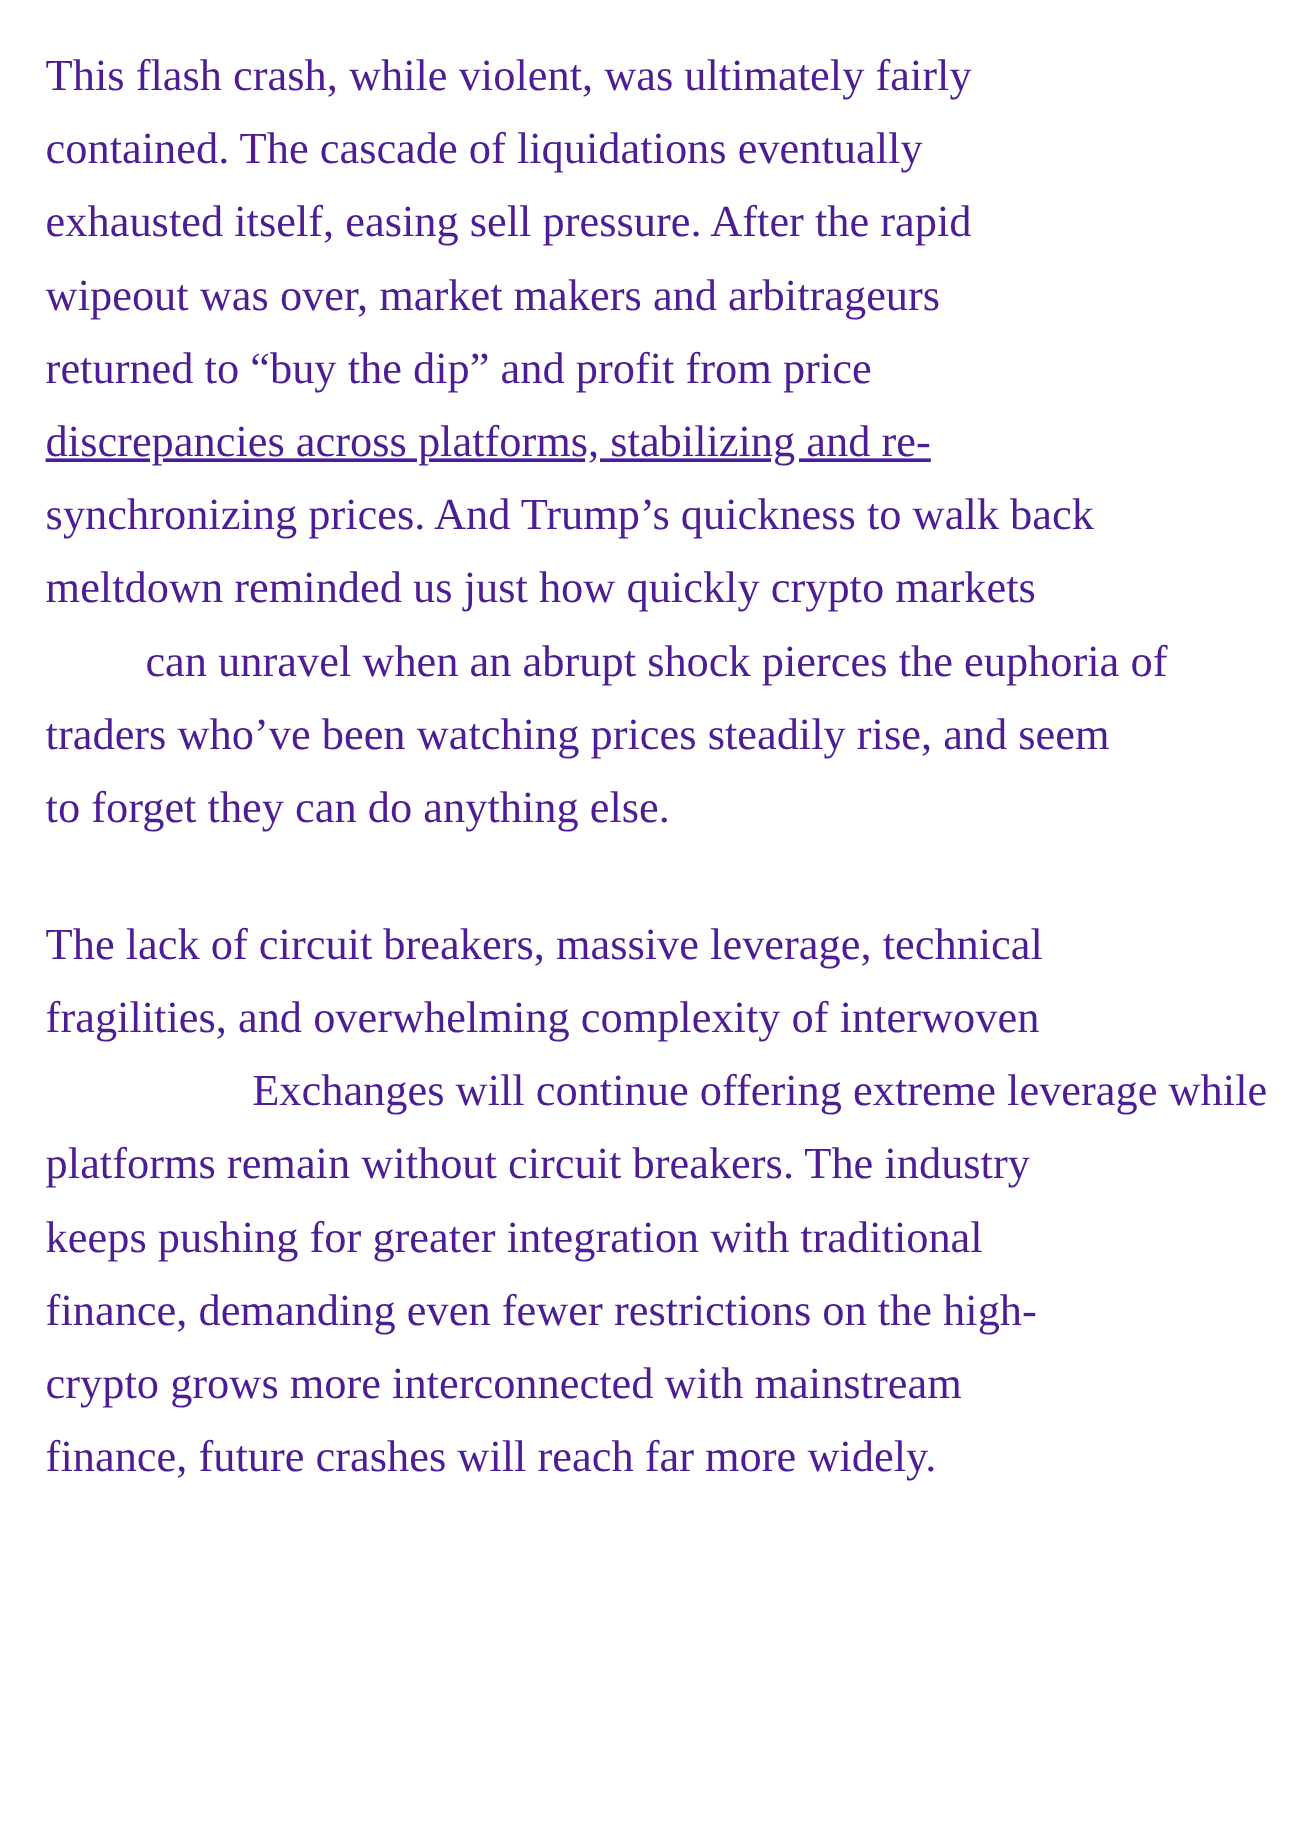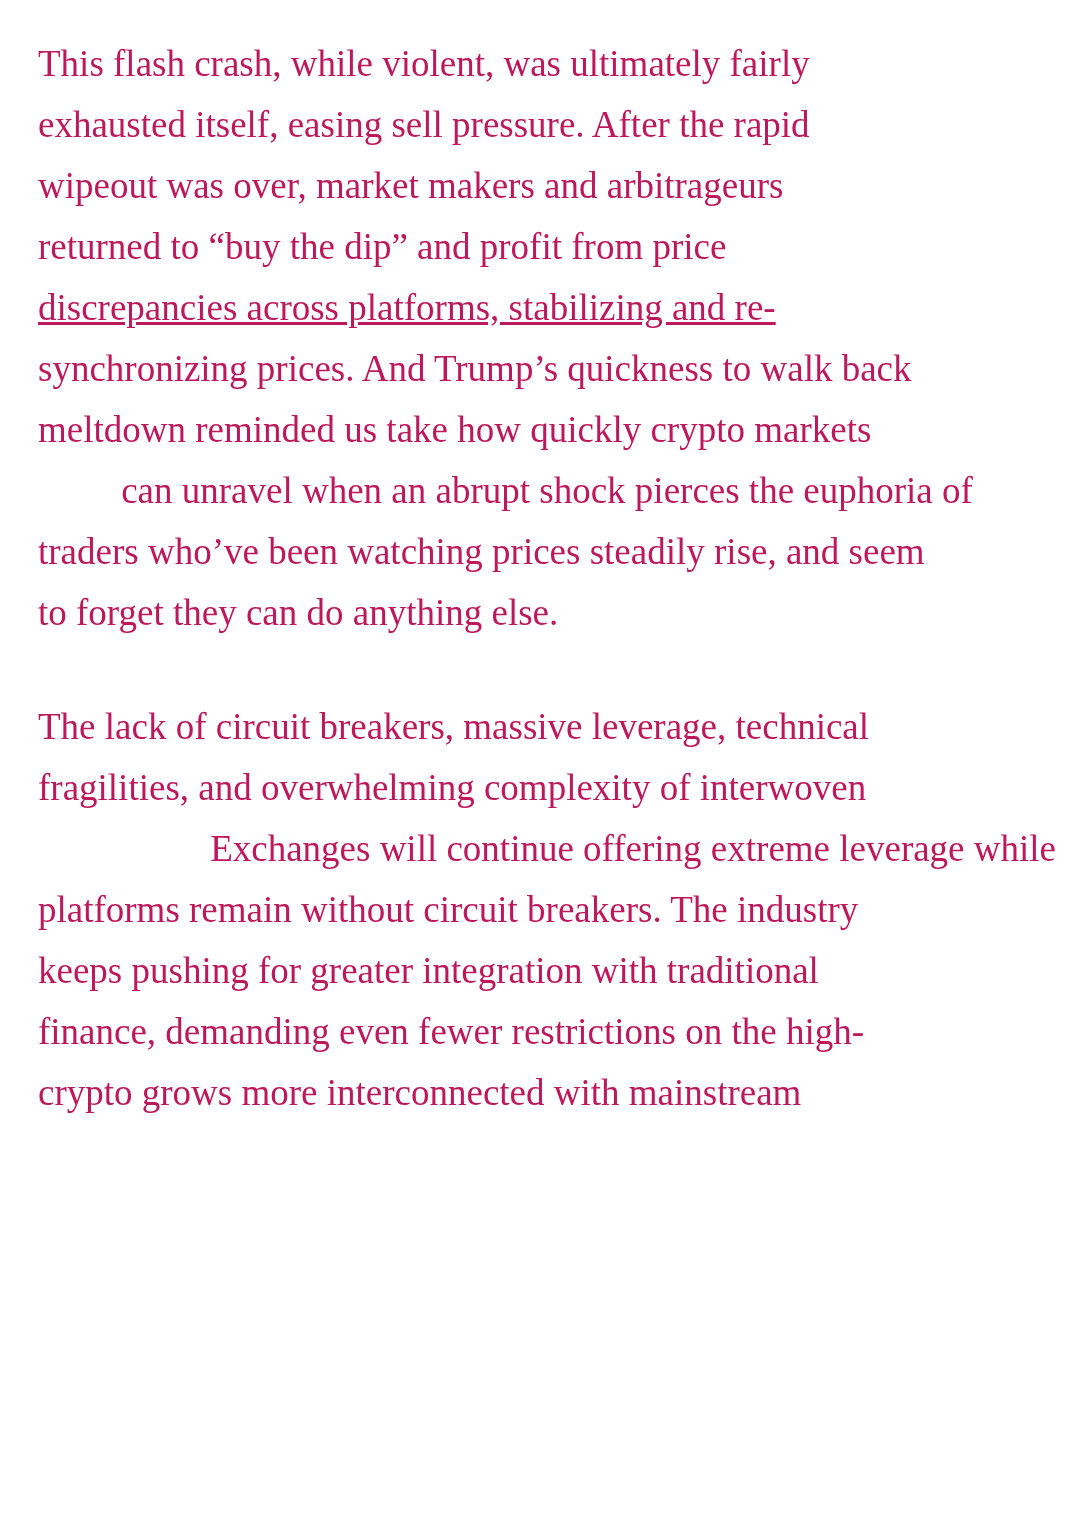--- a/index.html
+++ b/index.html
@@ -28,35 +28,37 @@
   .article p:last-child {
     margin-bottom: 0;
   }
   .ln {
     white-space: nowrap;
   }
 </style>
 </head>
 <body style="background: rgb(255, 255, 255);">
 
-<div class="article" style="color: #be185d;">
+<div class="article" style="color: #4c1d95;">
   <p>
     <span class="ln" style="display: block;">This flash crash, while violent, was ultimately fairly</span>
+    <span class="ln" style="display: block;">contained. The cascade of liquidations eventually</span>
     <span class="ln" style="display: block;">exhausted itself, easing sell pressure. After the rapid</span>
     <span class="ln" style="display: block;">wipeout was over, market makers and arbitrageurs</span>
     <span class="ln" style="display: block;">returned to “buy the dip” and profit from price</span>
     <span class="ln" style="display: block; text-decoration: underline;">discrepancies across platforms, stabilizing and re-</span>
     <span class="ln" style="display: block;">synchronizing prices. And Trump’s quickness to walk back</span>
-    <span class="ln" style="display: block;">meltdown reminded us take how quickly crypto markets</span>
+    <span class="ln" style="display: block;">meltdown reminded us just how quickly crypto markets</span>
     <span class="ln" style="display: block; text-align: center;">can unravel when an abrupt shock pierces the euphoria of</span>
     <span class="ln" style="display: block;">traders who’ve been watching prices steadily rise, and seem</span>
     <span class="ln" style="display: block;">to forget they can do anything else.</span>
   </p>
   <p>
     <span class="ln" style="display: block;">The lack of circuit breakers, massive leverage, technical</span>
     <span class="ln" style="display: block;">fragilities, and overwhelming complexity of interwoven</span>
     <span class="ln" style="display: block; text-align: right;">Exchanges will continue offering extreme leverage while</span>
     <span class="ln" style="display: block;">platforms remain without circuit breakers. The industry</span>
     <span class="ln" style="display: block;">keeps pushing for greater integration with traditional</span>
     <span class="ln" style="display: block;">finance, demanding even fewer restrictions on the high-</span>
     <span class="ln" style="display: block;">crypto grows more interconnected with mainstream</span>
+    <span class="ln" style="display: block;">finance, future crashes will reach far more widely.</span>
   </p>
 </div>
 
 </body></html>

